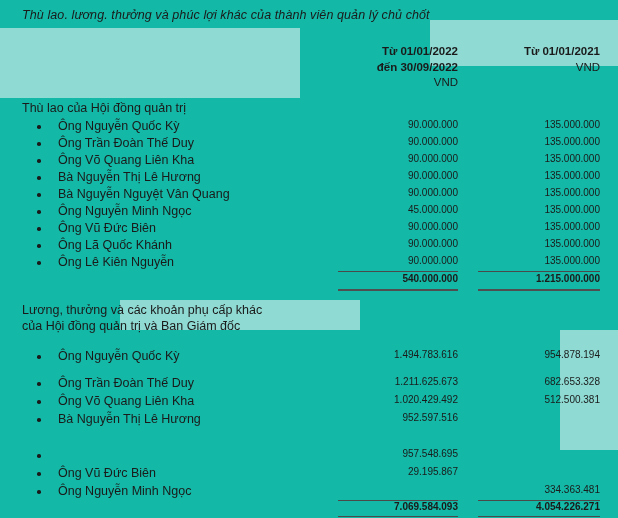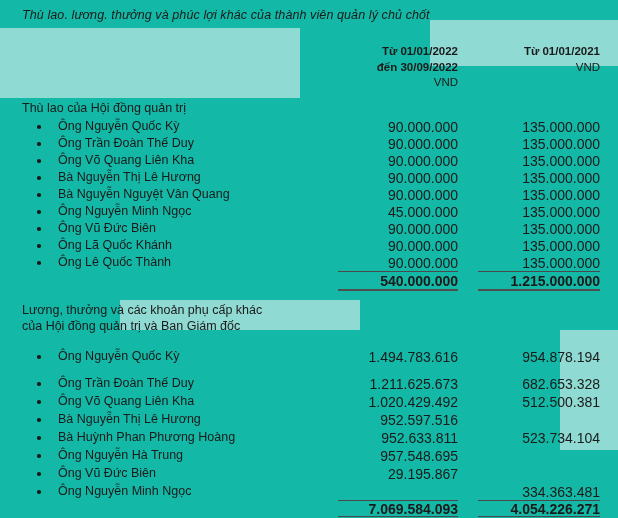--- a/index.html
+++ b/index.html
@@ -74,21 +74,21 @@
     left: 37px;
     top: 6px;
     width: 3.6px;
     height: 3.6px;
     border-radius: 50%;
     background: #1a1a1a;
   }
   .row .v1, .row .v2 {
     position: absolute;
     top: 0;
-    font-size: 14px;
+    font-size: 10px;
     text-align: right;
     white-space: nowrap;
   }
   .row .v1 { left: 318px; width: 140px; }
   .row .v2 { left: 458px; width: 142px; }
 
   .row.total .v1,
   .row.total .v2 {
     font-weight: bold;
   }
@@ -175,21 +175,21 @@
     <div class="v2">135.000.000</div>
   </div>
   <div class="row" style="top:238px">
     <span class="bullet"></span>
     <div class="label indent">Ông Lã Quốc Khánh</div>
     <div class="v1">90.000.000</div>
     <div class="v2">135.000.000</div>
   </div>
   <div class="row" style="top:255px">
     <span class="bullet"></span>
-    <div class="label indent">Ông Lê Quốc Thành</div>
+    <div class="label indent">Ông Lê Kiên Nguyễn</div>
     <div class="v1">90.000.000</div>
     <div class="v2">135.000.000</div>
   </div>
 
   <div class="rule c1w" style="top:271px"></div>
   <div class="rule c2w" style="top:271px"></div>
 
   <div class="row total" style="top:273px">
     <div class="v1">540.000.000</div>
     <div class="v2">1.215.000.000</div>
@@ -221,29 +221,22 @@
     <span class="bullet"></span>
     <div class="label indent">Ông Võ Quang Liên Kha</div>
     <div class="v1">1.020.429.492</div>
     <div class="v2">512.500.381</div>
   </div>
   <div class="row" style="top:412px">
     <span class="bullet"></span>
     <div class="label indent">Bà Nguyễn Thị Lê Hương</div>
     <div class="v1">952.597.516</div>
   </div>
-  <div class="row" style="top:430px">
-    <span class="bullet"></span>
-    <div class="label indent">Bà Huỳnh Phan Phương Hoàng</div>
-    <div class="v1">952.633.811</div>
-    <div class="v2">523.734.104</div>
-  </div>
   <div class="row" style="top:448px">
     <span class="bullet"></span>
-    <div class="label indent">Ông Nguyễn Hà Trung</div>
     <div class="v1">957.548.695</div>
   </div>
   <div class="row" style="top:466px">
     <span class="bullet"></span>
     <div class="label indent">Ông Vũ Đức Biên</div>
     <div class="v1">29.195.867</div>
   </div>
   <div class="row" style="top:484px">
     <span class="bullet"></span>
     <div class="label indent">Ông Nguyễn Minh Ngọc</div>

